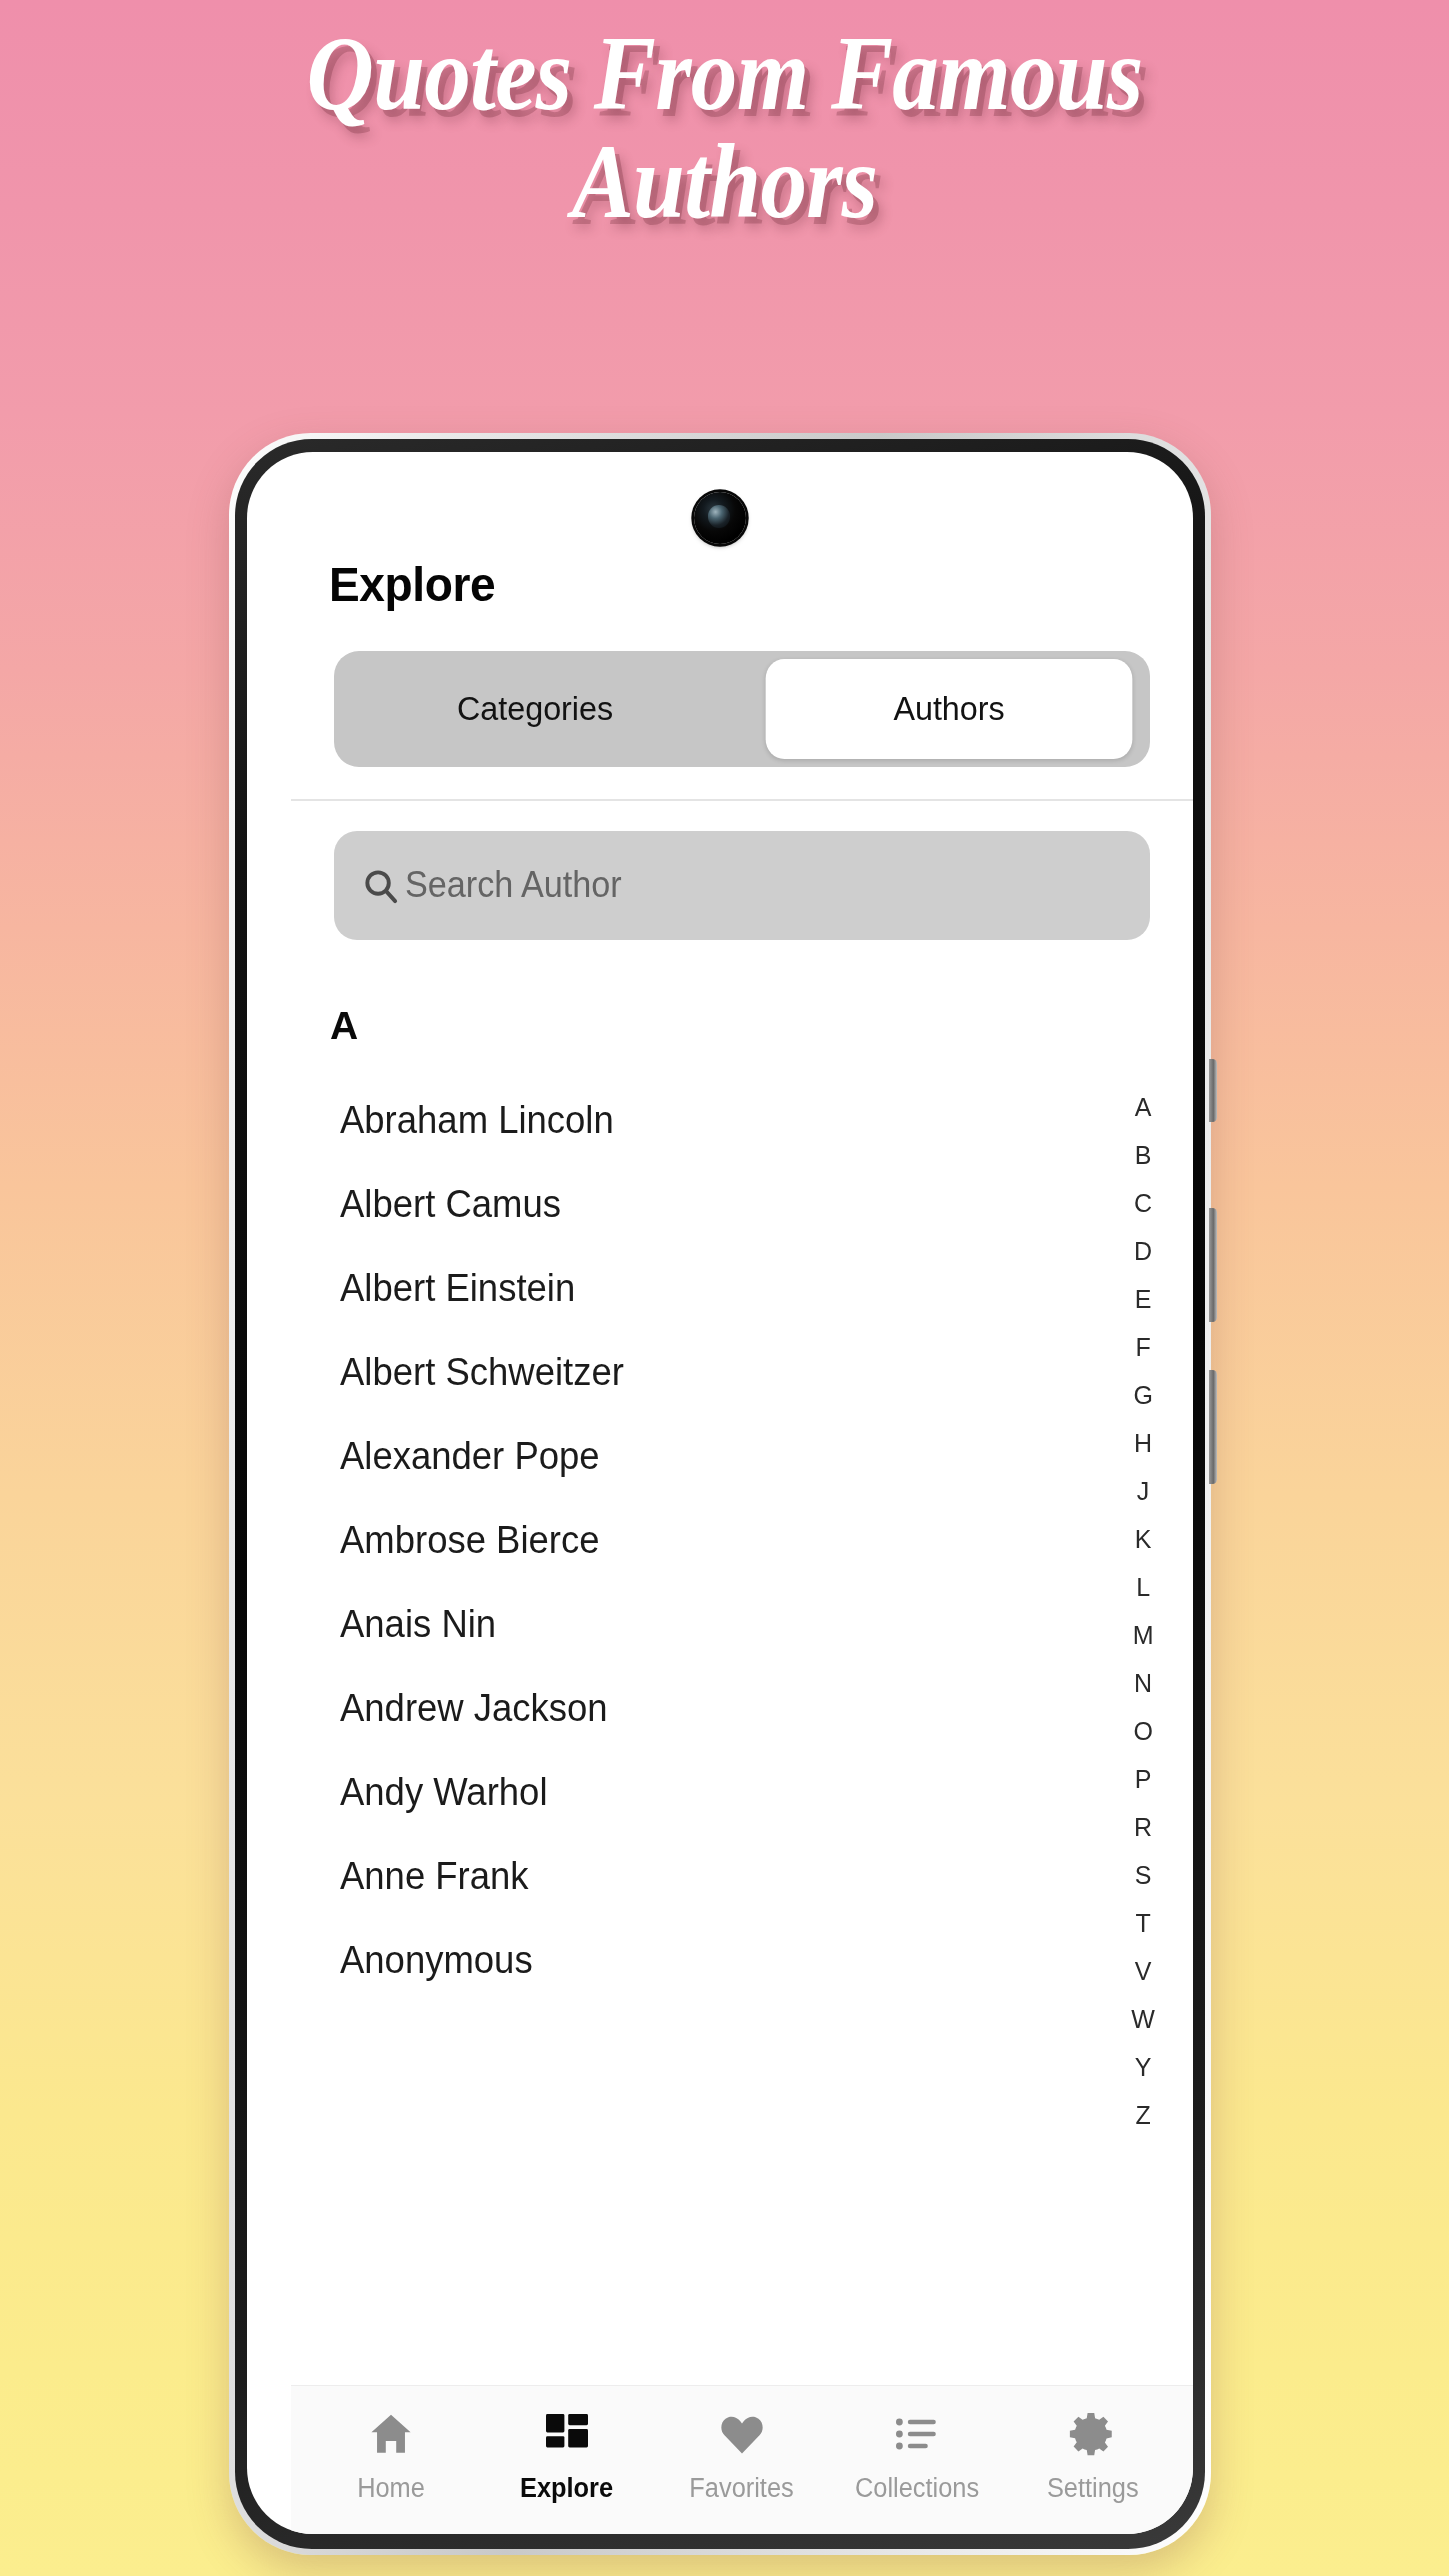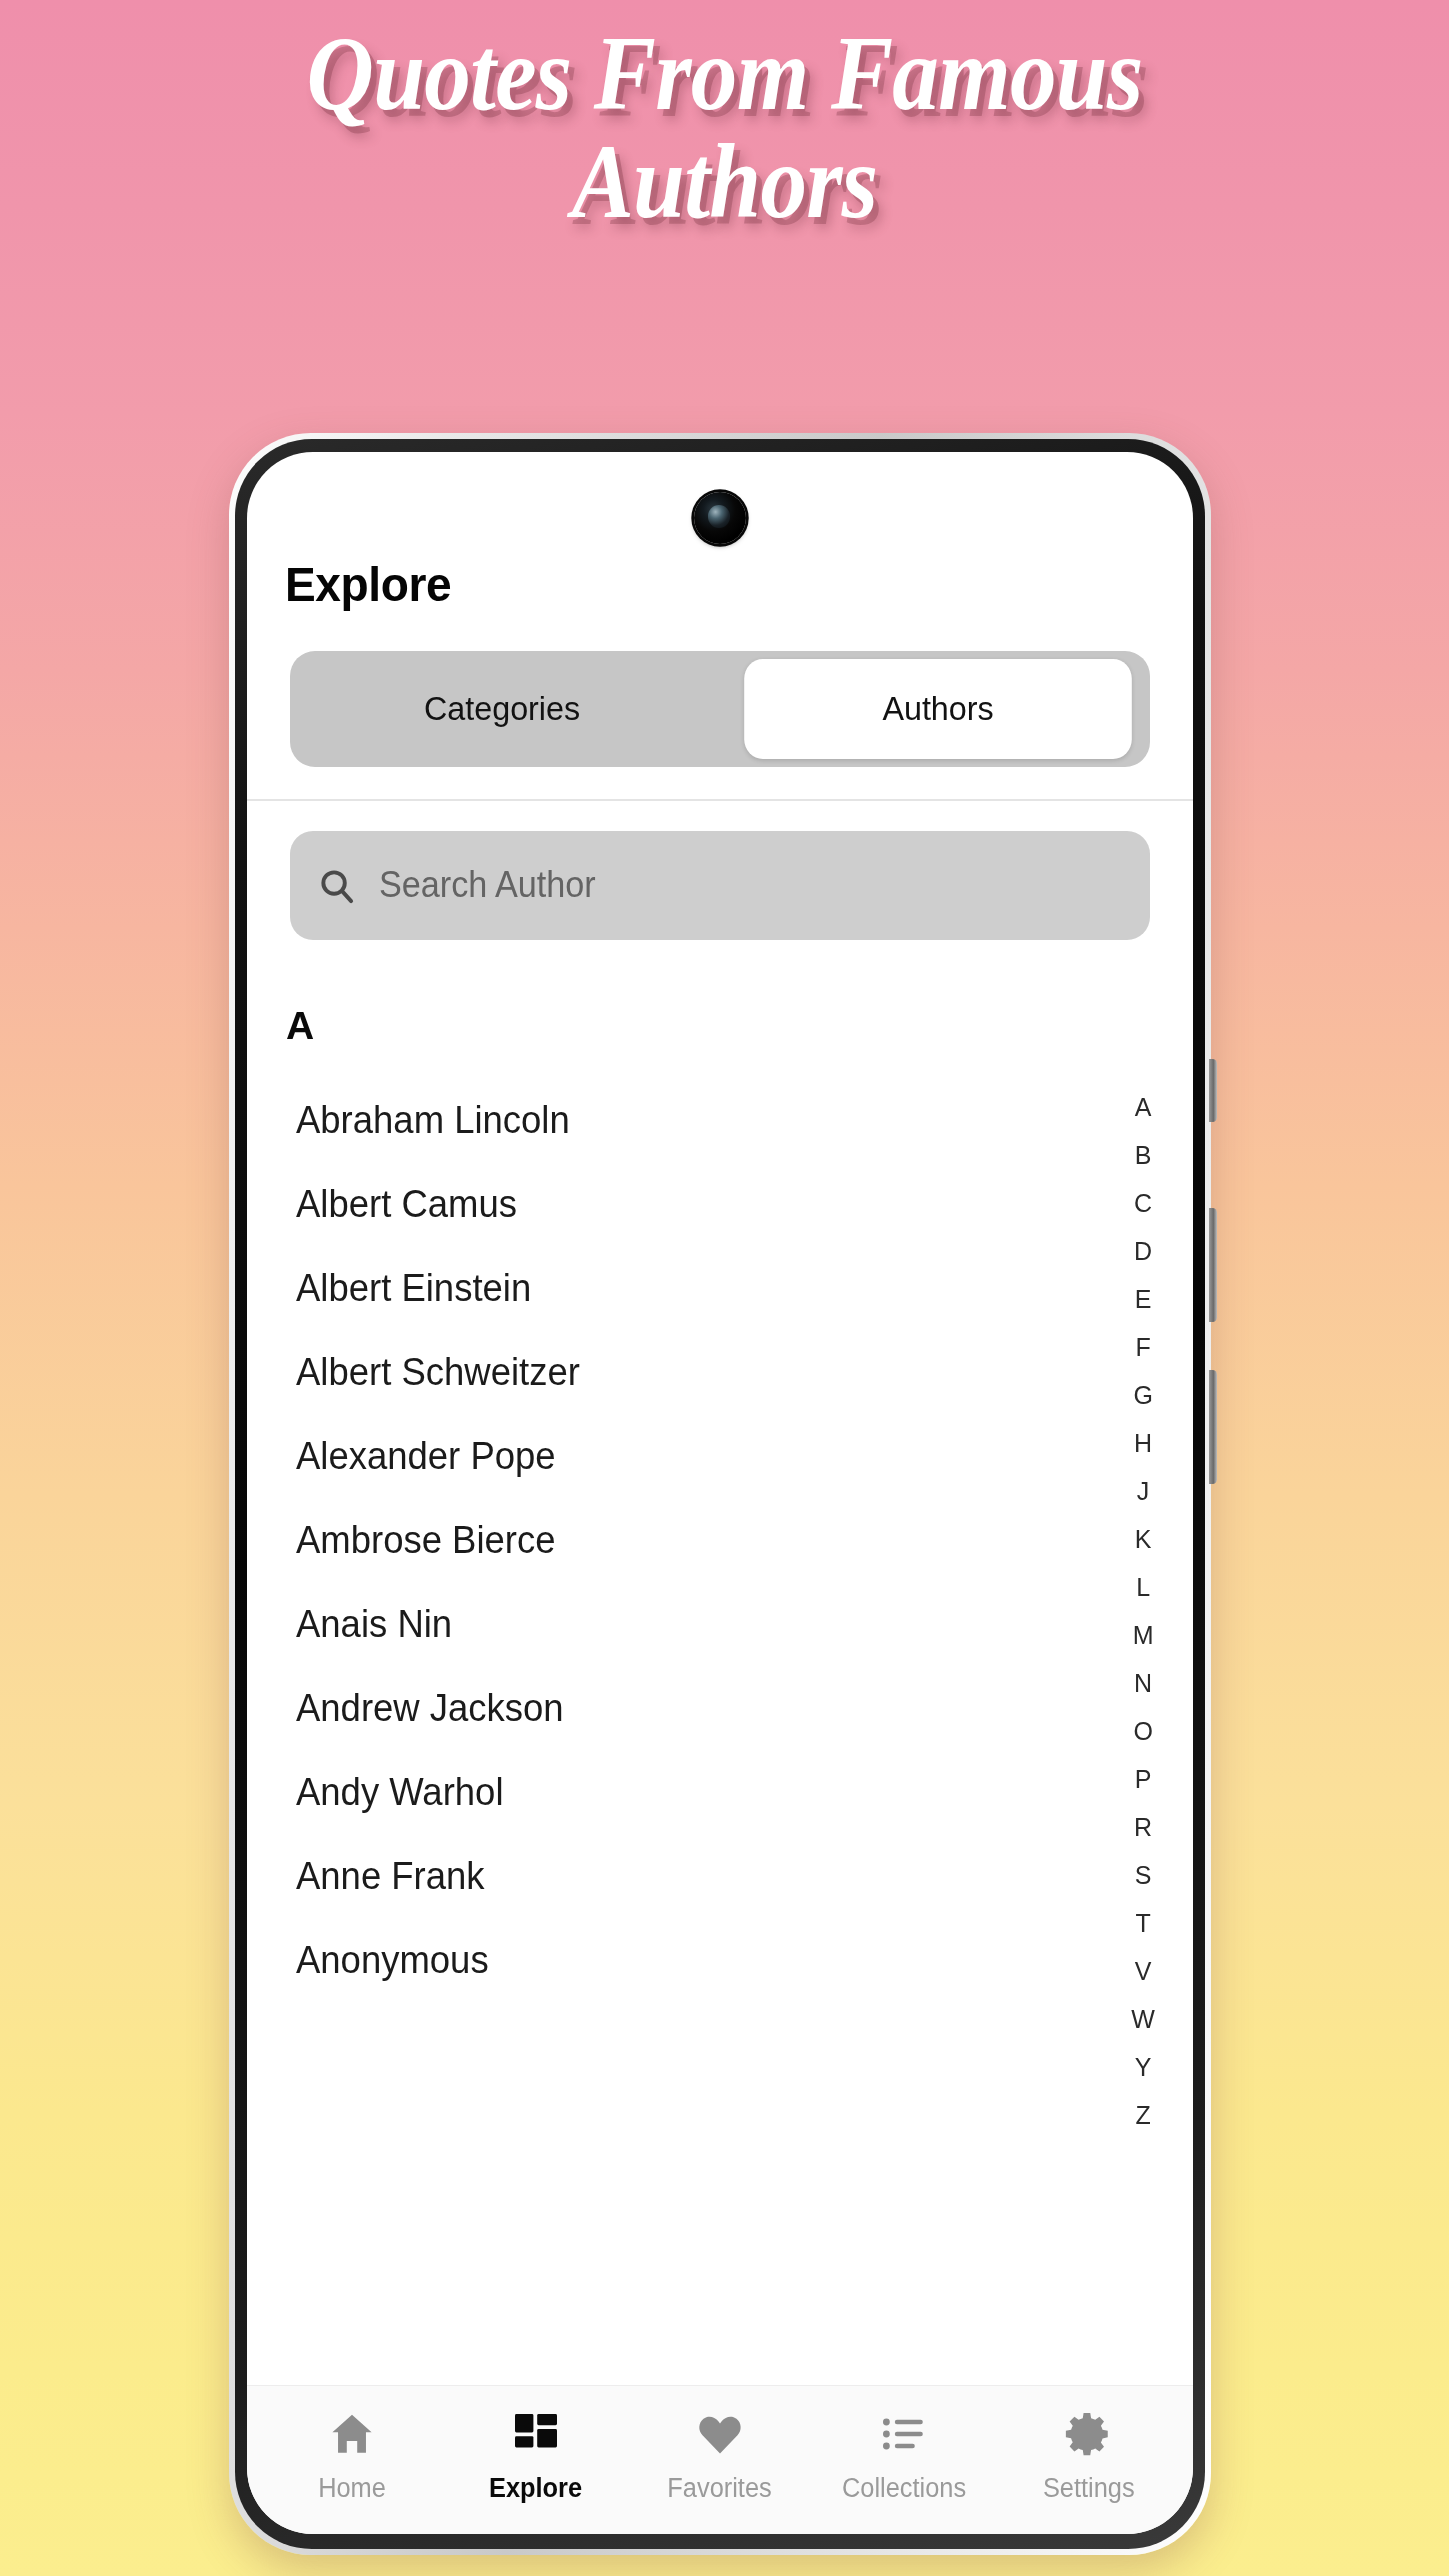--- a/index.html
+++ b/index.html
@@ -105,20 +105,21 @@
     border-radius:50%;
     background:radial-gradient(circle at 34% 30%, #9fb4bd 0%, #4a6470 30%, #1a2228 62%, #05090b 100%);
   }
 
   
   .app {
     position:absolute;
     inset:0;
     display:flex;
     flex-direction:column;
+    margin-left:44px;
   }
 
   .app-header {
     padding:104px 38px 0 38px;
   }
 
   .page-title {
     font-size:49px;
     font-weight:bold;
     color:#050505;
@@ -161,21 +162,21 @@
     background:#e4e4e4;
   }
 
   .search-wrap {
     padding:30px 43px 0 43px;
   }
 
   .search-bar {
     display:flex;
     align-items:center;
-    gap:23px;
+    gap:5px;
     height:109px;
     background:#cecece;
     border-radius:23px;
     padding:9px 27px;
   }
 
   .search-icon svg { display:block; }
 
   .search-placeholder {
     font-size:36px;

